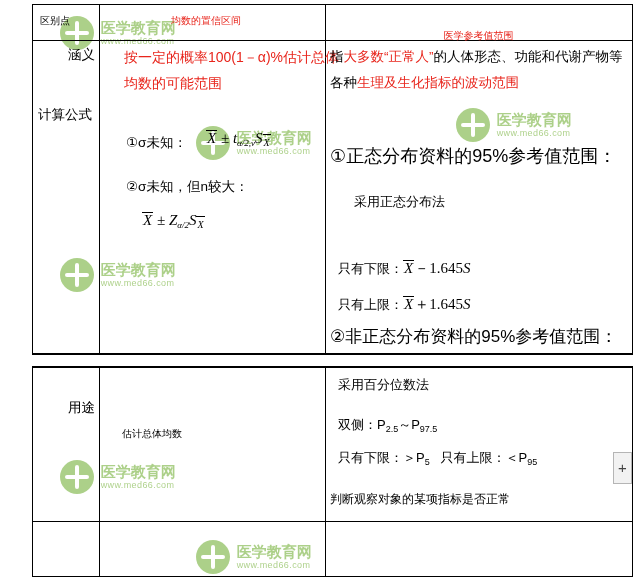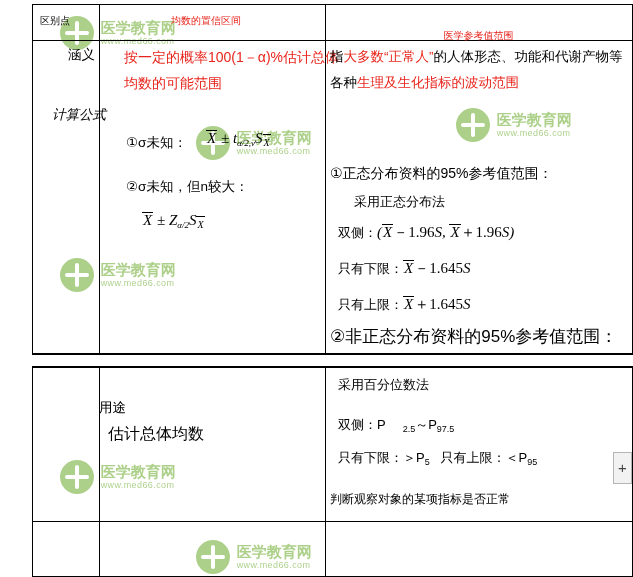--- a/index.html
+++ b/index.html
@@ -127,53 +127,50 @@
   <div class="cell hdr-txt red ctr" style="left:326px;top:27px;width:305px;">医学参考值范围</div>
 
   <div class="cell body-txt black" style="left:40px;top:45px;width:55px;line-height:20px;">涵义</div>
 
   <div class="cell red" style="left:104px;top:44px;width:216px;font-size:14px;line-height:26px;margin-left:20px;">按一定的概率100(1－α)%估计总体均数的可能范围</div>
 
   <div class="cell" style="left:330px;top:44px;width:296px;font-size:13.5px;line-height:26px;">
     <span class="black">指</span><span class="red">大多数“正常人”</span><span class="black">的人体形态、功能和代谢产物等各种</span><span class="red">生理及生化指标的波动范围</span>
   </div>
 
-  <div class="cell body-txt black" style="left:36px;top:105px;width:70px;line-height:20px;font-style:italic;">计算公式</div>
+  <div class="cell body-txt black" style="left:22px;top:105px;width:70px;line-height:20px;">计算公式</div>
 
   <div class="cell black" style="left:126px;top:134px;width:190px;font-size:13.5px;">①σ未知：</div>
   <div class="cell math black" style="left:206px;top:130px;width:120px;">
     <span class="ovl">X</span>&nbsp;±&nbsp;<span class="nonit" style="font-style:italic;">t</span><span class="sub">α/2,ν</span><span class="nonit" style="font-style:italic;">S</span><span class="ovl sub" style="font-size:10px;">X</span>
   </div>
 
   <div class="cell black" style="left:126px;top:178px;width:200px;font-size:13.5px;">②σ未知，但n较大：</div>
   <div class="cell math black" style="left:142px;top:212px;width:150px;">
     <span class="ovl">X</span>&nbsp;±&nbsp;<span style="font-style:italic;">Z</span><span class="sub">α/2</span><span style="font-style:italic;">S</span><span class="ovl sub" style="font-size:10px;">X</span>
   </div>
 
-  <div class="cell black" style="left:330px;top:163px;width:296px;font-size:14px;line-height:20px;">①正态分布资料的95%参考值范围：</div>
+  <div class="cell black" style="left:330px;top:146px;width:296px;font-size:18px;line-height:20px;">①正态分布资料的95%参考值范围：</div>
   <div class="cell black" style="left:354px;top:192px;width:270px;font-size:13px;line-height:20px;">采用正态分布法</div>
 
-  <div class="cell black" style="left:338px;top:222px;width:290px;font-size:13px;line-height:20px;">
-    双侧：<span class="math">(<span class="ovl">X</span><span style="font-style:normal;">－1.96</span><span style="font-style:italic;">S</span>,&nbsp;<span class="ovl">X</span><span style="font-style:normal;">＋1.96</span><span style="font-style:italic;">S</span>)</span>
-  </div>
   <div class="cell black" style="left:338px;top:258px;width:290px;font-size:13px;line-height:20px;">
     只有下限：<span class="math"><span class="ovl">X</span><span style="font-style:normal;">－1.645</span><span style="font-style:italic;">S</span></span>
   </div>
   <div class="cell black" style="left:338px;top:294px;width:290px;font-size:13px;line-height:20px;">
     只有上限：<span class="math"><span class="ovl">X</span><span style="font-style:normal;">＋1.645</span><span style="font-style:italic;">S</span></span>
   </div>
   <div class="cell black" style="left:330px;top:327px;width:300px;font-size:17px;line-height:20px;">②非正态分布资料的95%参考值范围：</div>
 
   <div class="cell black" style="left:338px;top:375px;width:290px;font-size:13px;line-height:20px;">采用百分位数法</div>
   <div class="cell black" style="left:338px;top:415px;width:290px;font-size:13px;line-height:20px;">
-    双侧：P<span class="sub" style="font-style:normal;margin-left:17px;">2.5</span>～P<span class="sub" style="font-style:normal;text-align:center;">97.5</span>
+    双侧：P<span class="sub" style="font-style:normal;">2.5</span>～P<span class="sub" style="font-style:normal;text-align:center;">97.5</span>
   </div>
   <div class="cell black" style="left:338px;top:448px;width:290px;font-size:13px;line-height:20px;">
     只有下限：＞P<span class="sub" style="font-style:normal;">5</span>&nbsp;&nbsp;&nbsp;只有上限：＜P<span class="sub" style="font-style:normal;">95</span>
   </div>
 
-  <div class="cell body-txt black" style="left:40px;top:398px;width:55px;line-height:20px;margin-left:31px;">用途</div>
-  <div class="cell black" style="left:108px;top:424px;width:200px;font-size:16px;line-height:20px;">估计总体均数</div>
+  <div class="cell body-txt black" style="left:40px;top:398px;width:55px;line-height:20px;">用途</div>
+  <div class="cell black" style="left:122px;top:424px;width:200px;font-size:10px;line-height:20px;">估计总体均数</div>
   <div class="cell black" style="left:330px;top:489px;width:296px;font-size:12px;line-height:20px;">判断观察对象的某项指标是否正常</div>
 
   <div class="plusbox">+</div>
 
 </div>
 
 </body></html>

